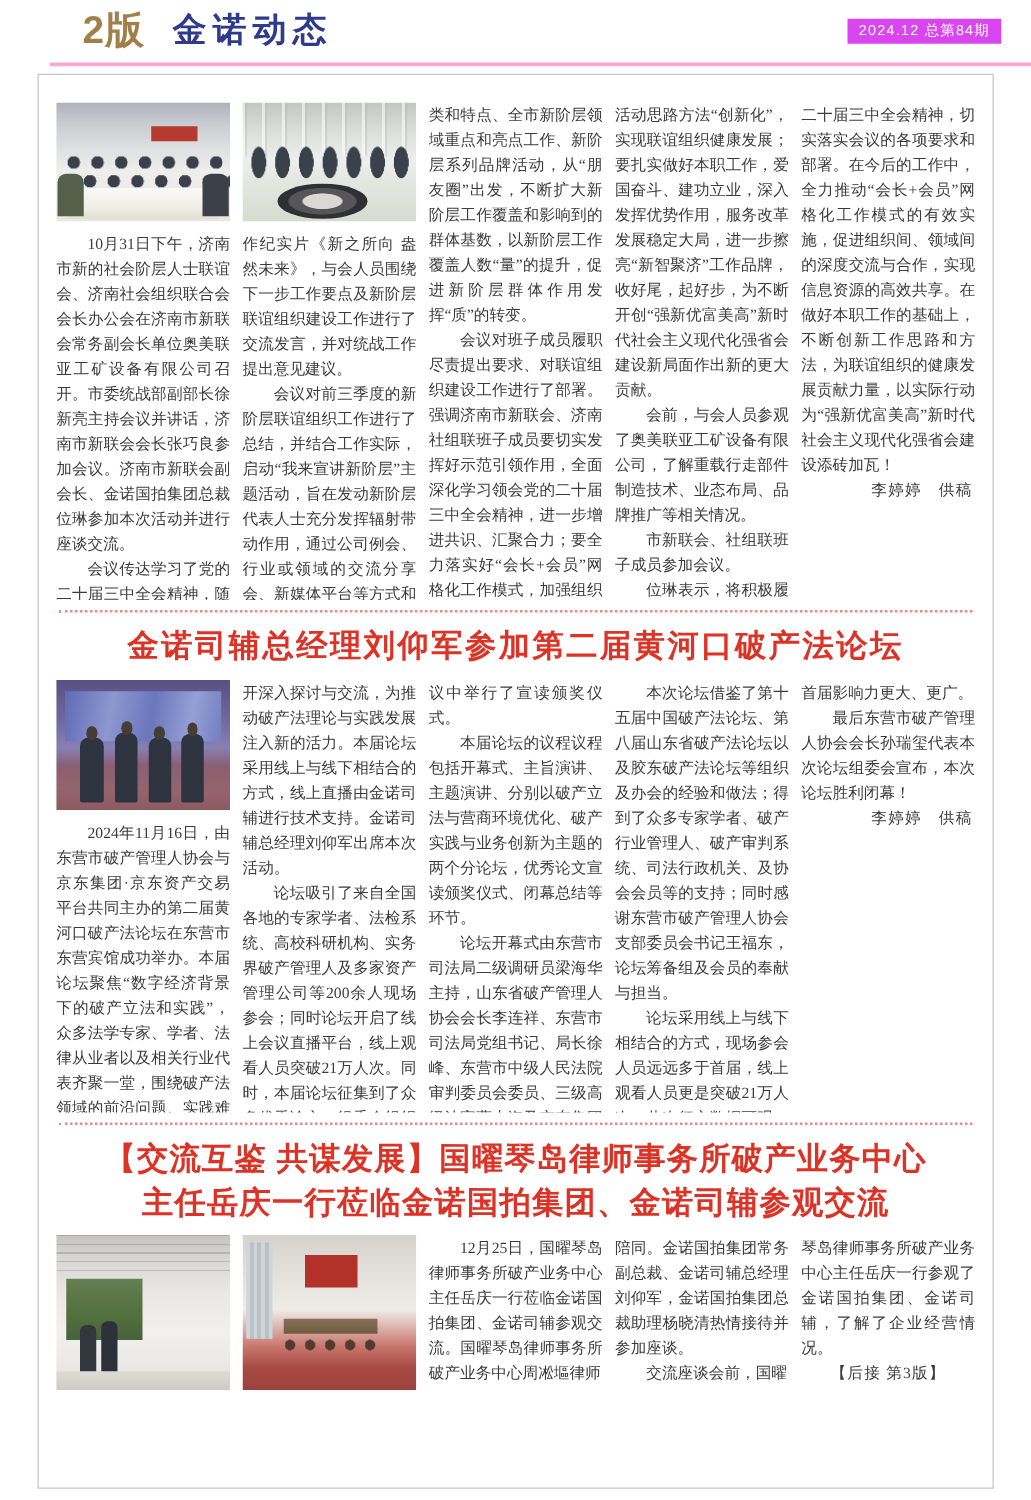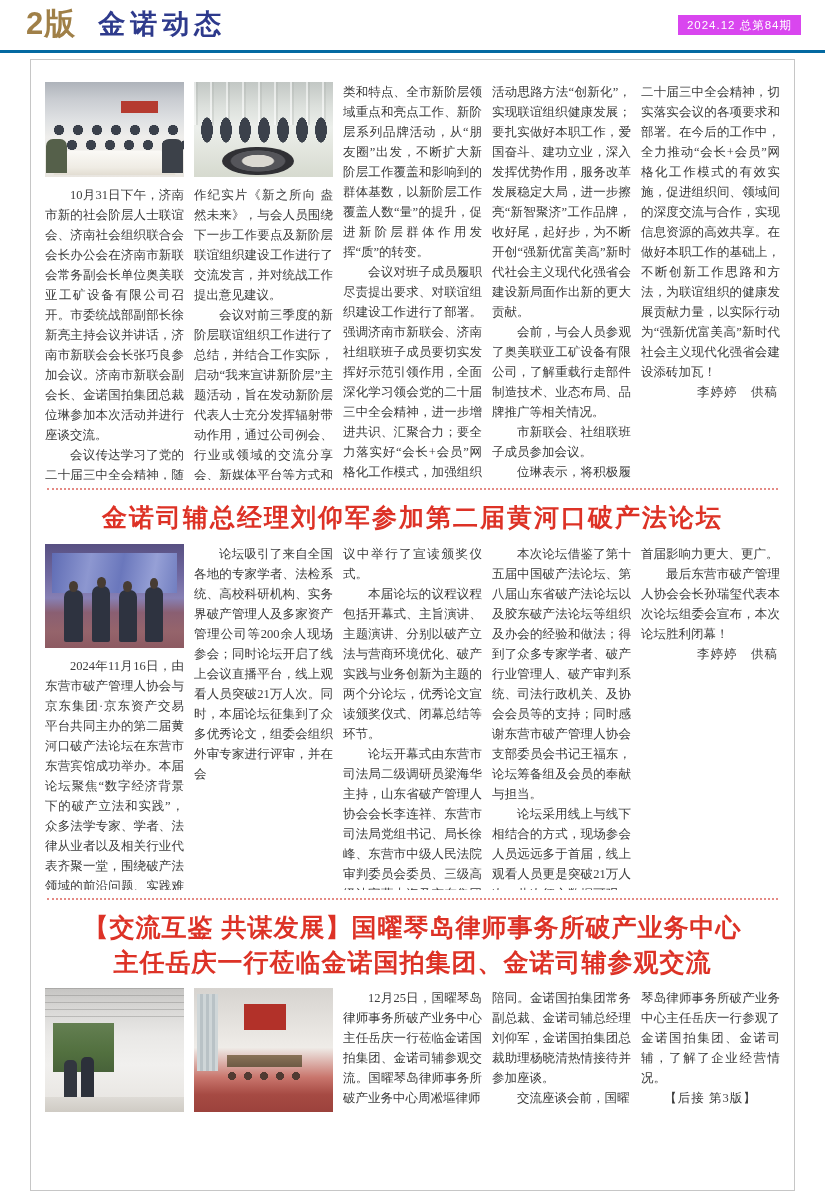--- a/index.html
+++ b/index.html
@@ -1,19 +1,19 @@
 <!DOCTYPE html>
 <html><head>
 <meta charset="utf-8">
 <style>
   html,body{margin:0;padding:0;background:#fff;}
   .page{position:relative;width:825px;height:1200px;background:#fff;overflow:hidden;
         font-family:"Liberation Serif","DejaVu Serif",serif;color:#3b3b3b;}
   
-  .header{position:relative;height:44px;padding:6px 0 0 26px;border-bottom:3px solid #0369a1;box-sizing:content-box;}
+  .header{position:relative;height:44px;padding:6px 0 0 26px;border-bottom:3px solid #f9a8d4;box-sizing:content-box;margin-left:40px;}
   .edition{display:inline-block;font-family:"Liberation Sans","DejaVu Sans",sans-serif;font-weight:bold;
            font-size:31px;line-height:36px;color:#a08048;letter-spacing:1px;}
   .masthead{display:inline-block;font-family:"Liberation Sans","DejaVu Sans",sans-serif;font-weight:bold;
             font-size:27px;line-height:36px;color:#2e3a8c;margin-left:18px;letter-spacing:5px;vertical-align:top;}
   .issue-badge{position:absolute;right:24px;top:15px;background:#d946ef;color:#fff;
                font-family:"Liberation Sans","DejaVu Sans",sans-serif;font-size:11.5px;line-height:14px;
                padding:3px 9px;letter-spacing:1px;}
   
   .frame{margin:6px 30px 0;height:1132px;border:1px solid #c6c6c6;box-sizing:border-box;
          padding:12px 14px 0;overflow:hidden;background:#fff;}
@@ -144,20 +144,21 @@
           <div class="photo ph-stage hp104">
             <div class="screen"></div>
             <div class="fig f1"></div>
             <div class="fig f2"></div>
             <div class="fig f3"></div>
             <div class="fig f4"></div>
           </div>
           <p class="ind">2024年11月16日，由东营市破产管理人协会与京东集团·京东资产交易平台共同主办的第二届黄河口破产法论坛在东营市东营宾馆成功举办。本届论坛聚焦“数字经济背景下的破产立法和实践”，众多法学专家、学者、法律从业者以及相关行业代表齐聚一堂，围绕破产法领域的前沿问题、实践难点展</p>
         </div>
         <div class="col">
+          <p>开深入探讨与交流，为推动破产法理论与实践发展注入新的活力。本届论坛采用线上与线下相结合的方式，线上直播由金诺司辅进行技术支持。金诺司辅总经理刘仰军出席本次活动。</p>
           <p class="ind">论坛吸引了来自全国各地的专家学者、法检系统、高校科研机构、实务界破产管理人及多家资产管理公司等200余人现场参会；同时论坛开启了线上会议直播平台，线上观看人员突破21万人次。同时，本届论坛征集到了众多优秀论文，组委会组织外审专家进行评审，并在会</p>
         </div>
         <div class="col">
           <p>议中举行了宣读颁奖仪式。</p>
           <p class="ind">本届论坛的议程议程包括开幕式、主旨演讲、主题演讲、分别以破产立法与营商环境优化、破产实践与业务创新为主题的两个分论坛，优秀论文宣读颁奖仪式、闭幕总结等环节。</p>
           <p class="ind">论坛开幕式由东营市司法局二级调研员梁海华主持，山东省破产管理人协会会长李连祥、东营市司法局党组书记、局长徐峰、东营市中级人民法院审判委员会委员、三级高级法官曹志海及京东集团京东零售拍卖业务部全国破产业务负责人冯赫出席开幕式。</p>
         </div>
         <div class="col">
           <p class="ind">本次论坛借鉴了第十五届中国破产法论坛、第八届山东省破产法论坛以及胶东破产法论坛等组织及办会的经验和做法；得到了众多专家学者、破产行业管理人、破产审判系统、司法行政机关、及协会会员等的支持；同时感谢东营市破产管理人协会支部委员会书记王福东，论坛筹备组及会员的奉献与担当。</p>
           <p class="ind">论坛采用线上与线下相结合的方式，现场参会人员远远多于首届，线上观看人员更是突破21万人次，此次征文数据可观，可见本届论坛较</p>

